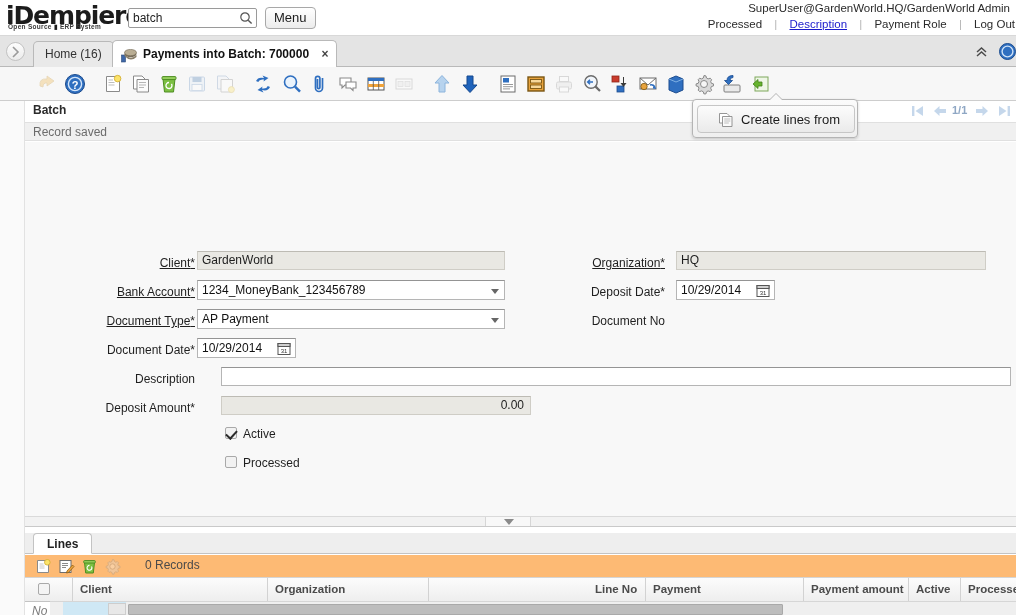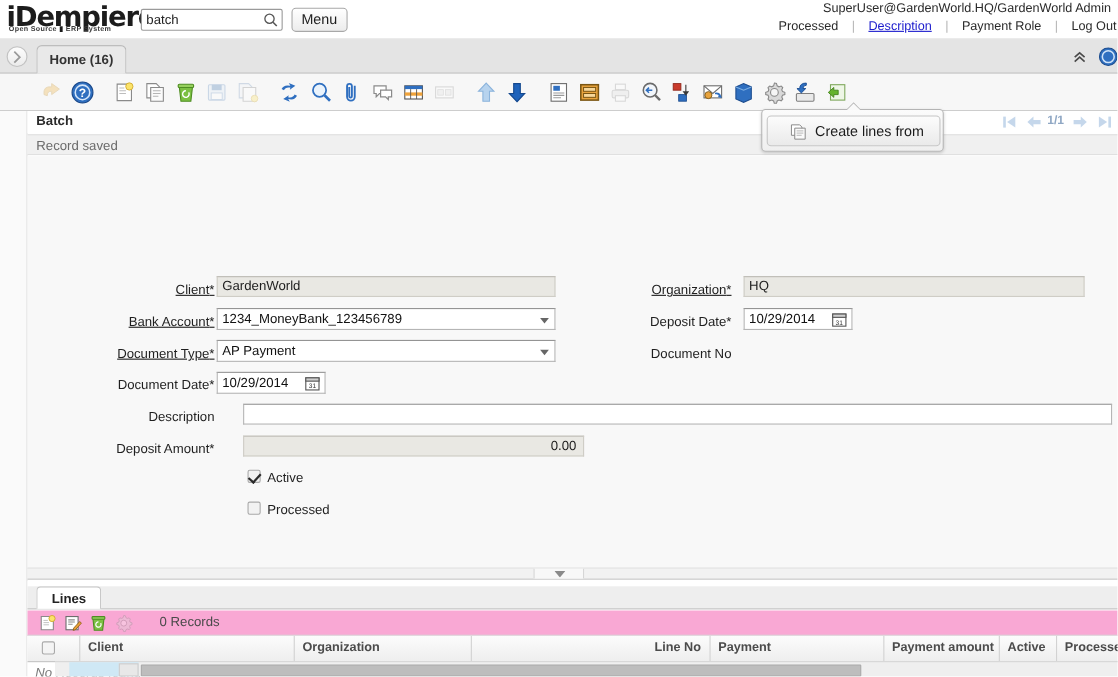--- a/index.html
+++ b/index.html
@@ -119,21 +119,21 @@
     border-bottom: none;
     border-radius: 5px 5px 0 0;
     line-height: 25px;
     padding: 0 11px;
     font-size: 12px;
     font-weight: bold;
     color: #333;
     cursor: pointer;
     white-space: nowrap;
   }
-  .tab.home { left: 33px; font-weight: bold; color:#333;}
+  .tab.home { left: 33px; font-weight: normal; color:#333;}
   .tab.active {
     left: 112px;
     background: #ffffff;
     border-color: #b9b9b9;
     color: #111;
     padding-left: 30px;
     padding-right: 8px;
     height: 27px;
     top: 4px;
     line-height: 26px;
@@ -350,21 +350,21 @@
     position:absolute; left:8px; top:0px;
     height:21px; padding:0 13px;
     background:#ffffff;
     border:1px solid #c3c3c3; border-bottom:1px solid #ffffff;
     border-radius:4px 4px 0 0;
     font-size:12px; font-weight:bold; color:#222;
     line-height:20px; cursor:pointer;
   }
   .lines-toolbar {
     position:absolute; left:0; top:27px; right:0; height:23px;
-    background:#f9a8d4; border-bottom:1px solid #d5d5d5;
+    background:#fdba74; border-bottom:1px solid #d5d5d5;
   }
   .lt { position:absolute; top:3px; width:17px; height:17px; cursor:pointer; }
   .lt.off { opacity:.35; cursor:default; }
   .reccount { position:absolute; left:120px; top:3px; font-size:12px; color:#4a4a4a; }
 
   .grid { position:absolute; left:0; top:50px; right:0; }
   .ghead {
     position:relative; height:24px;
     background:linear-gradient(#fcfcfc,#eeeeee);
     border-bottom:1px solid #c3c3c3;
@@ -448,20 +448,32 @@
 <div class="tabstrip">
 
   <div class="expand-btn">
     <svg width="10" height="12" viewBox="0 0 10 12">
       <path d="M2 1 L7 6 L2 11" fill="none" stroke="#9a9a9a" stroke-width="1.6"></path>
     </svg>
   </div>
 
   <div class="tab home">Home (16)</div>
 
+  <div class="tab active">
+    <span class="tabico">
+      <svg width="16" height="15" viewBox="0 0 16 15">
+        <rect x="0.5" y="6" width="4" height="7" fill="#3f68a8" stroke="#2c4a78" stroke-width=".6"></rect>
+        <ellipse cx="9.5" cy="5" rx="6" ry="3.2" fill="#7b705c"></ellipse>
+        <ellipse cx="9.5" cy="3.6" rx="6" ry="3.2" fill="#b9ad93" stroke="#6e6450" stroke-width=".6"></ellipse>
+        <path d="M3.5 5 Q9.5 12 15.5 6 L15.5 8 Q9.5 13.5 3.5 7 Z" fill="#8a7f69"></path>
+      </svg>
+    </span>
+    <span>Payments into Batch: 700000</span>
+    <span class="closex">×</span>
+  </div>
 
   <div class="collapse-corner">
     <svg width="17" height="17" viewBox="0 0 17 17">
       <path d="M4 9 L8.5 5 L13 9" fill="none" stroke="#4b4b4b" stroke-width="1.5"></path>
       <path d="M4 13 L8.5 9 L13 13" fill="none" stroke="#4b4b4b" stroke-width="1.5"></path>
     </svg>
   </div>
 
   <div class="help-corner">
     <svg width="17" height="17" viewBox="0 0 17 17">

